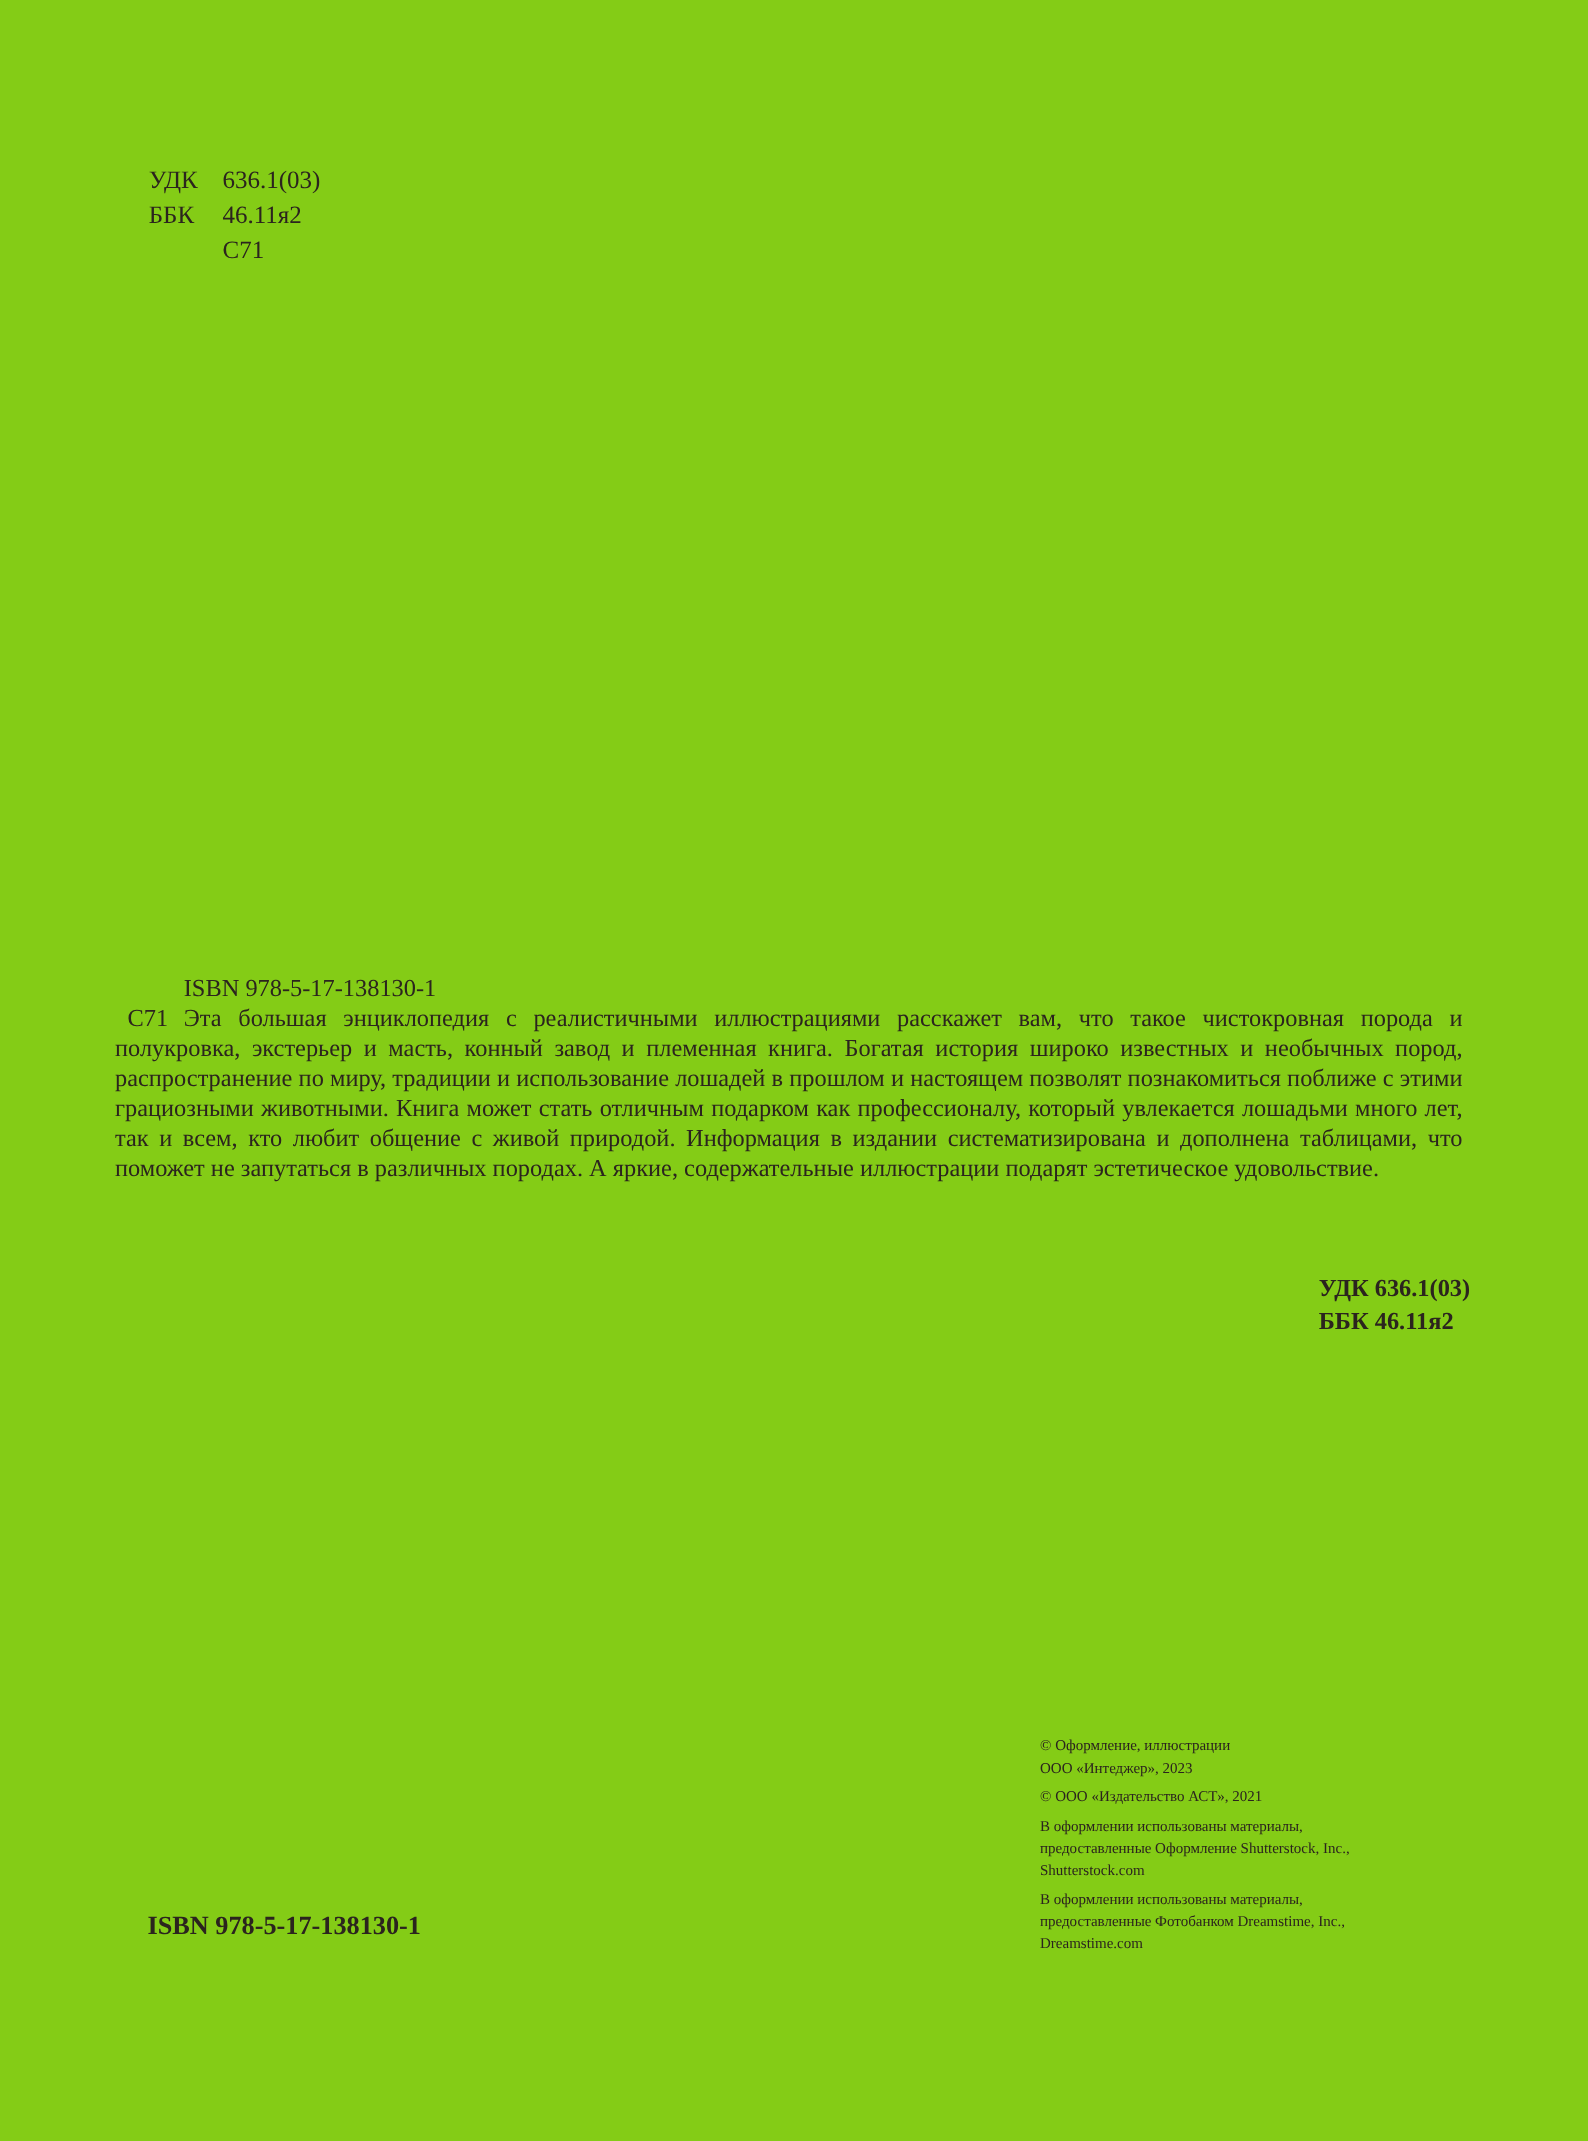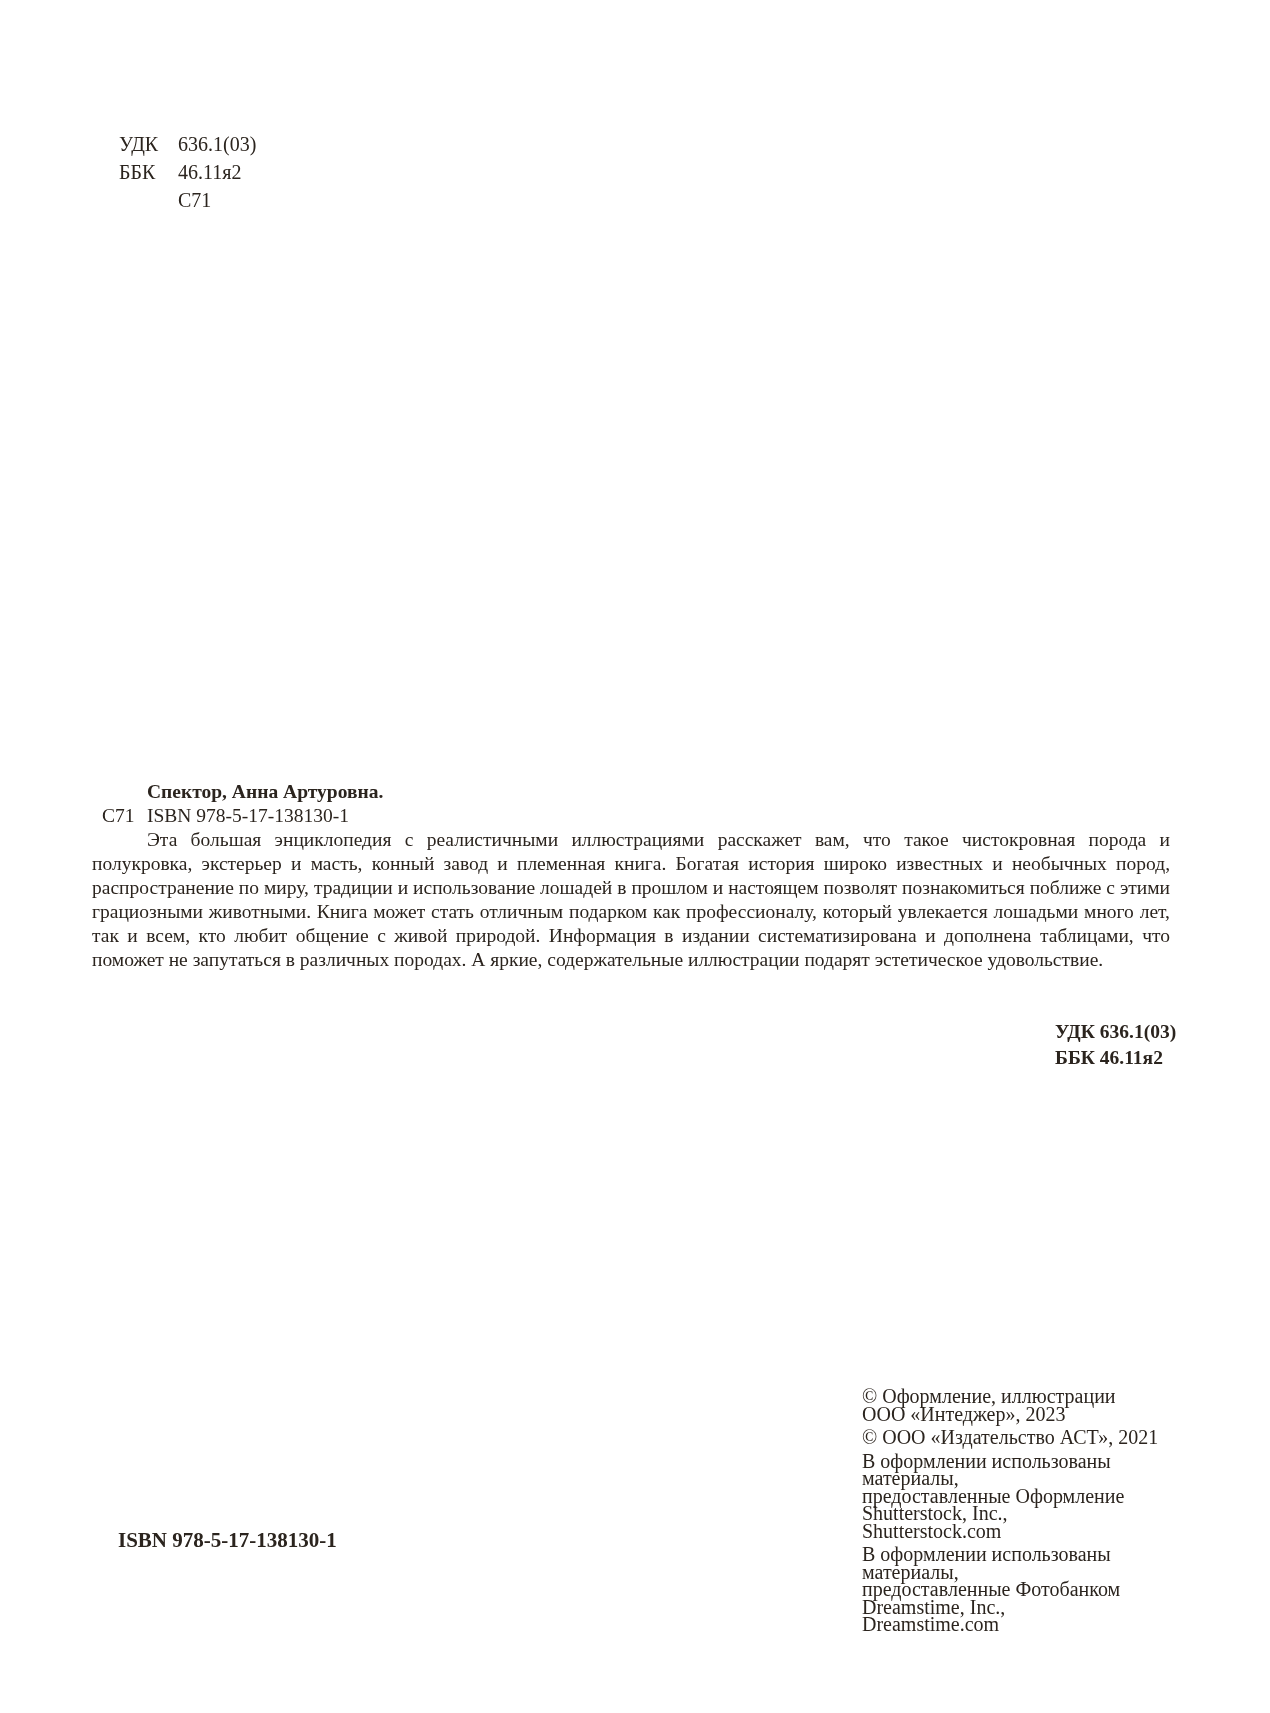--- a/index.html
+++ b/index.html
@@ -8,21 +8,21 @@
   }
   body {
     background: #f0e3d0;
     font-family: "Liberation Serif", serif;
     color: #2b241e;
   }
   #page {
     position: relative;
     width: 1270px;
     height: 1713px;
-    background: #ffffff;
+    background: #84cc16;
     overflow: hidden;
   }
 
   
   .top-codes {
     position: absolute;
     left: 119px;
     top: 130px;
     font-size: 20px;
     line-height: 28px;
@@ -68,24 +68,24 @@
     left: 1055px;
     top: 1019px;
     font-size: 19.5px;
     line-height: 26px;
     font-weight: bold;
   }
 
   
   .copyright-block {
     position: absolute;
-    left: 862px;
+    left: 832px;
     top: 1388px;
     width: 340px;
-    font-size: 20px;
+    font-size: 12px;
     line-height: 17.5px;
   }
   .copyright-para {
     margin: 0 0 6px 0;
   }
 
   
   .isbn-footer {
     position: absolute;
     left: 118px;
@@ -106,21 +106,20 @@
     <div class="code-row">
       <span class="code-label">ББК</span><span class="code-value">46.11я2</span>
     </div>
     <div class="code-row">
       <span class="code-label"></span><span class="code-value">С71</span>
     </div>
   </div>
 
   <div class="catalog-card">
     <span class="margin-code">С71</span>
-    <div class="author-heading">Спектор, Анна Артуровна.</div>
     <div class="isbn-line">ISBN 978-5-17-138130-1</div>
     <div class="annotation">Эта большая энциклопедия с реалистичными иллюстрациями расскажет вам, что такое чистокровная порода и полукровка, экстерьер и масть, конный завод и племенная книга. Богатая история широко известных и необычных пород, распространение по миру, традиции и использование лошадей в прошлом и настоящем позволят познакомиться поближе с этими грациозными животными. Книга может стать отличным подарком как профессионалу, который увлекается лошадьми много лет, так и всем, кто любит общение с живой природой. Информация в издании систематизирована и дополнена таблицами, что поможет не запутаться в различных породах. А яркие, содержательные иллюстрации подарят эстетическое удовольствие.</div>
   </div>
 
   <div class="udk-bbk">
     <div>УДК 636.1(03)</div>
     <div>ББК 46.11я2</div>
   </div>
 
   <div class="copyright-block">

